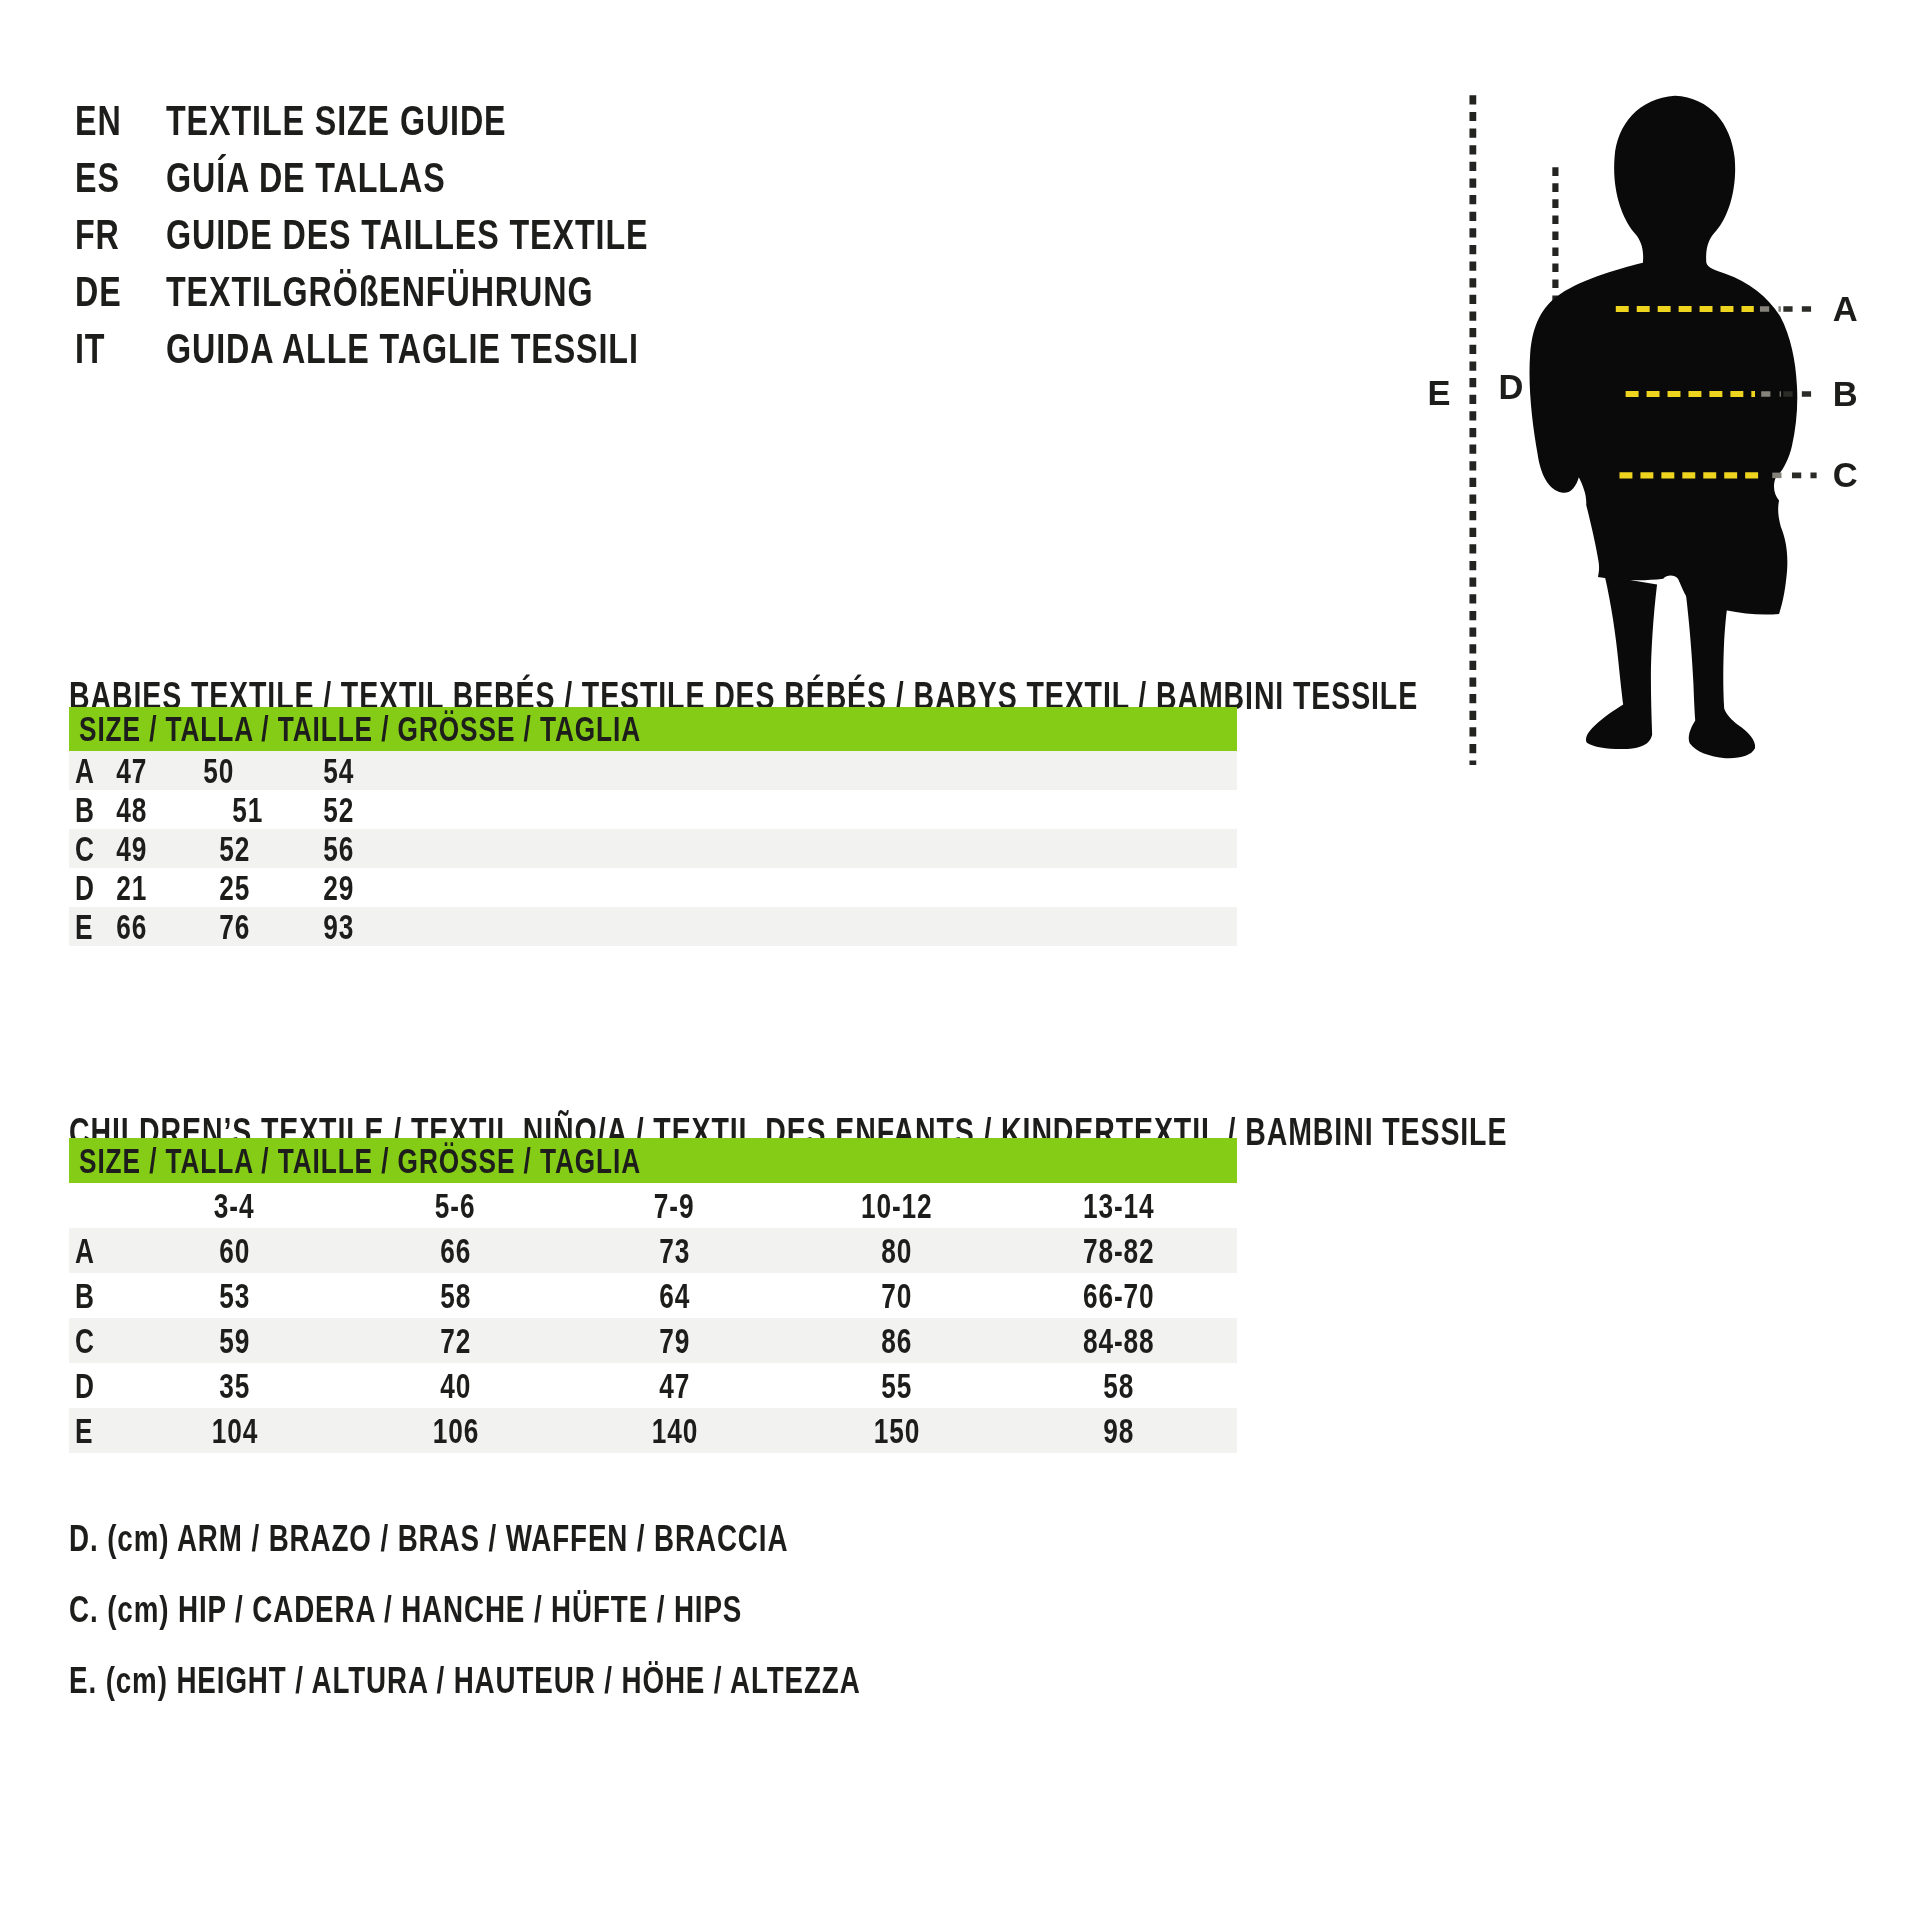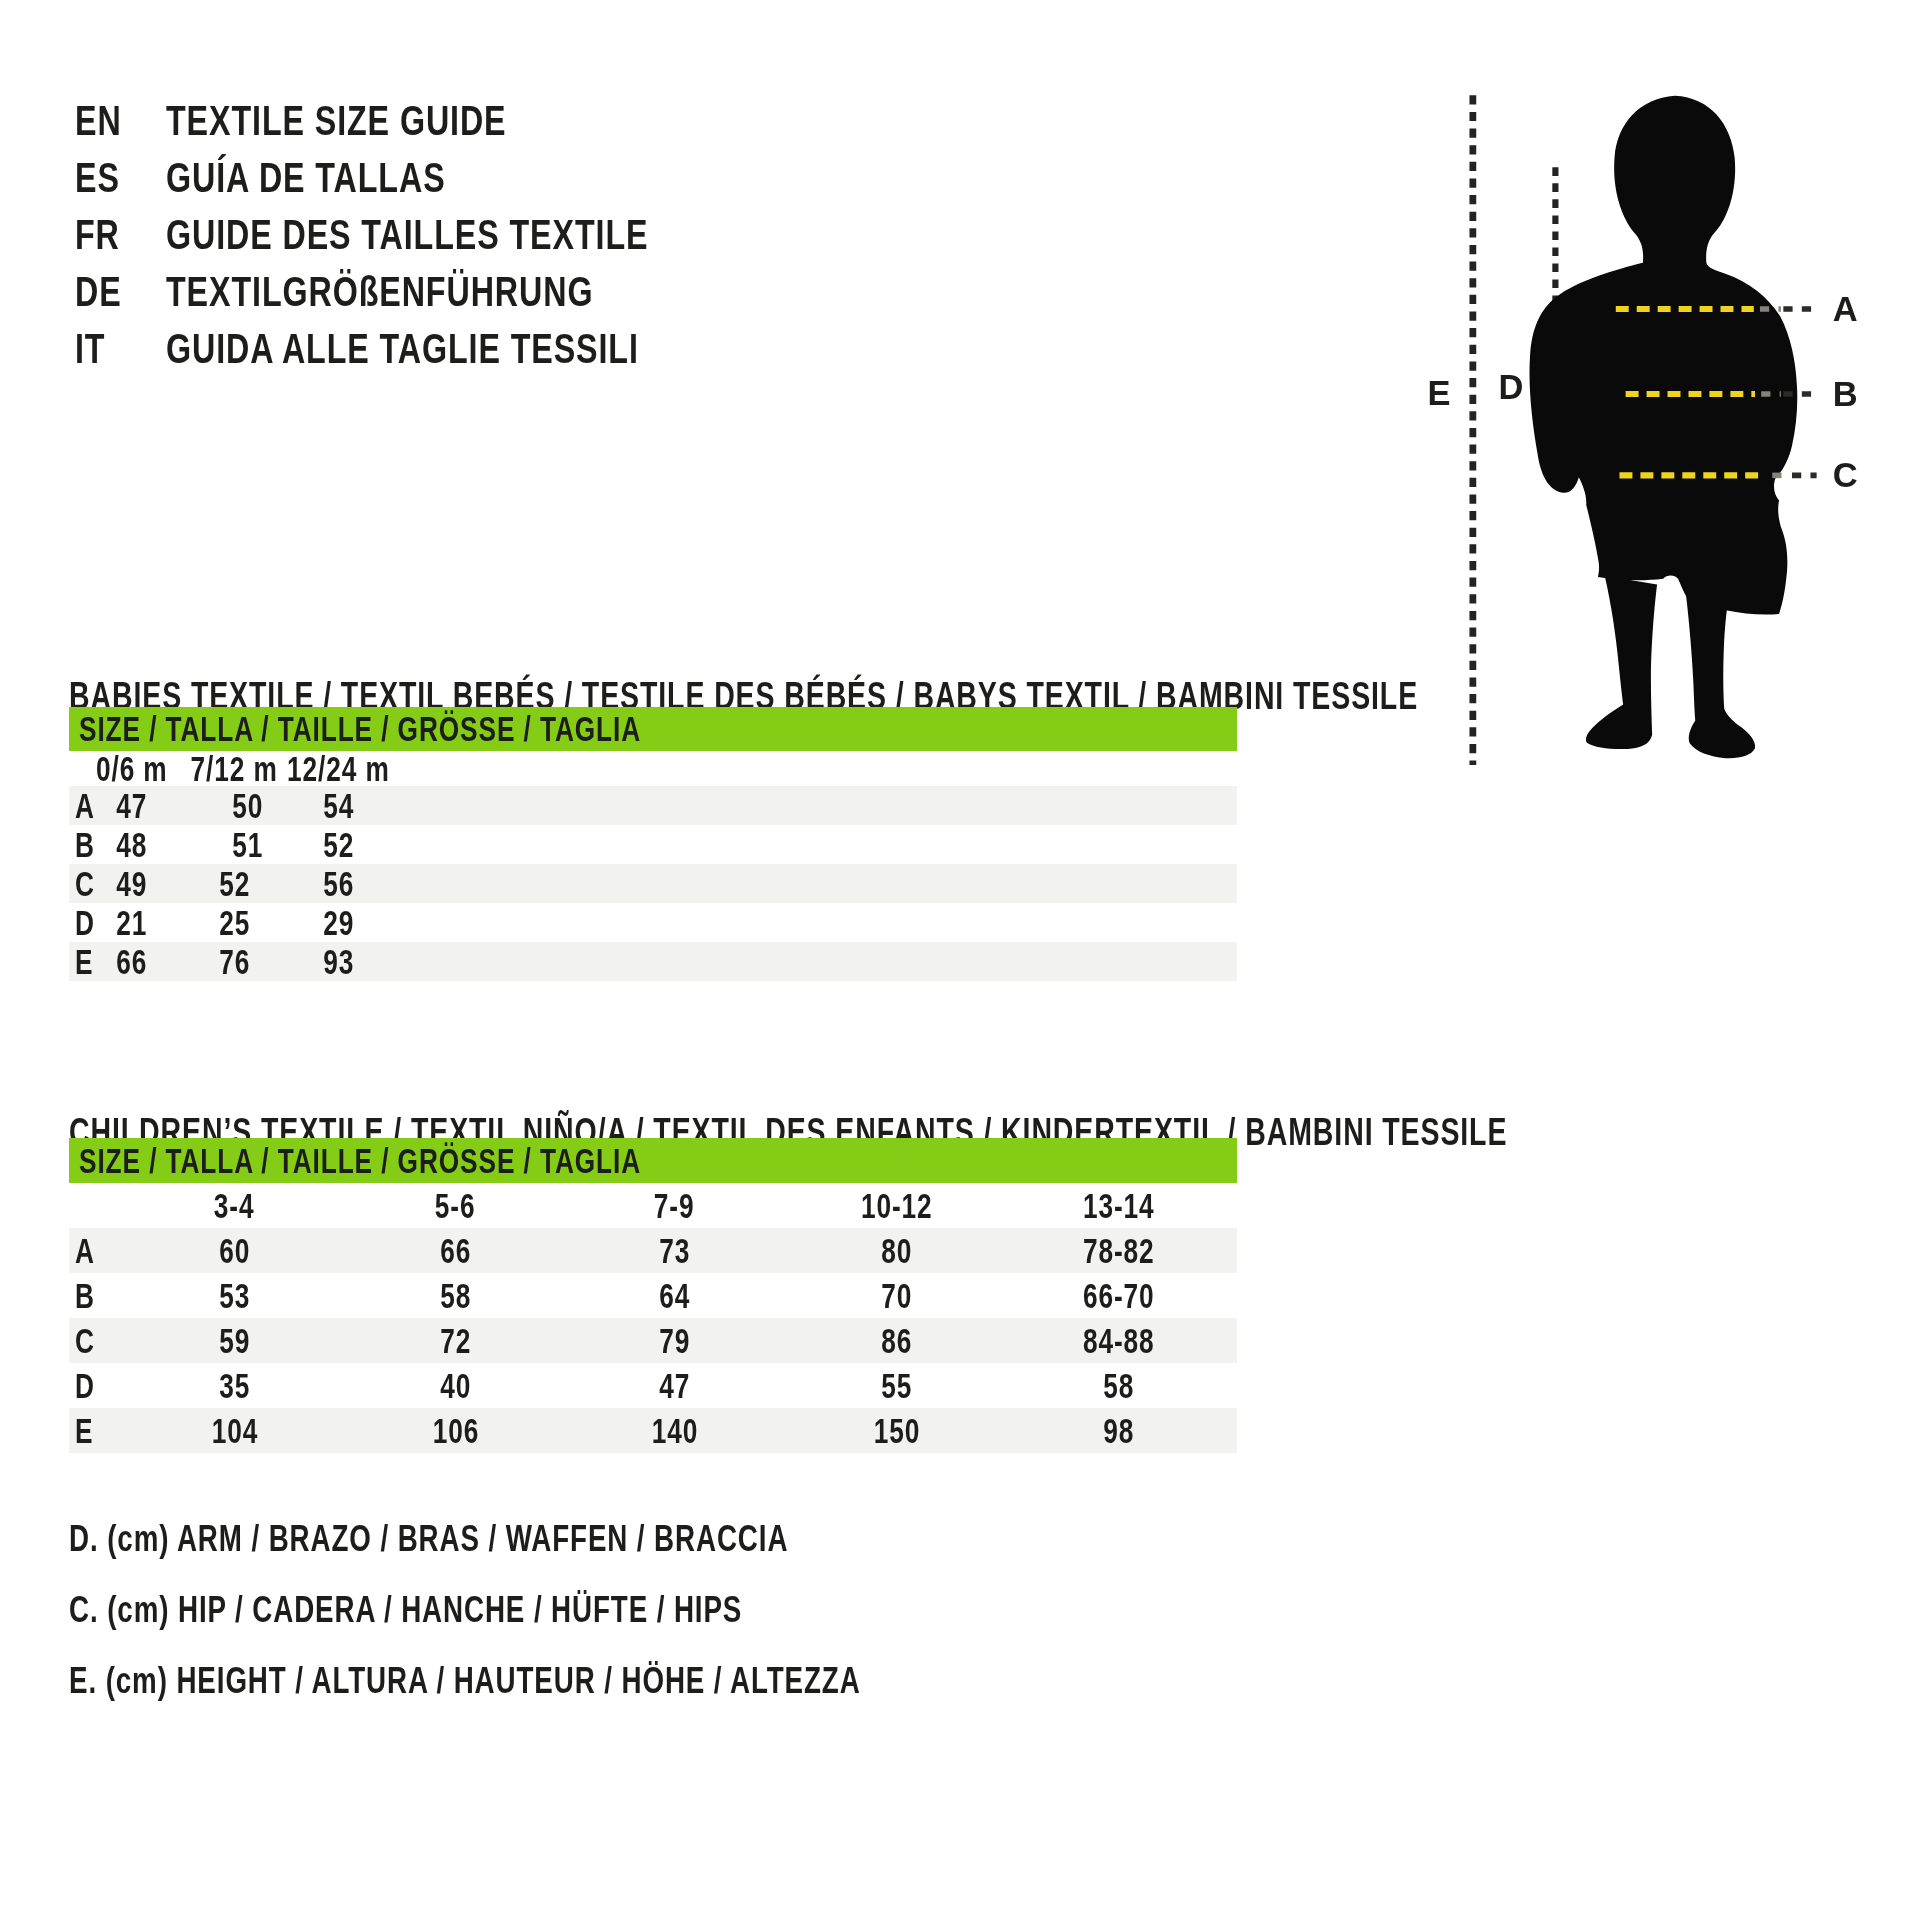--- a/index.html
+++ b/index.html
@@ -153,29 +153,24 @@
     <text class="measure-label" x="684" y="651">C</text>
     <text class="measure-label" x="162" y="508" text-anchor="middle">D</text>
     <text class="measure-label" x="45" y="517" text-anchor="middle">E</text>
   </svg>
 </div>
 
 <h2 class="section-title babies-title"><span class="sx">BABIES TEXTILE / TEXTIL BEBÉS / TESTILE DES BÉBÉS / BABYS TEXTIL / BAMBINI TESSILE</span></h2>
 
 <div class="size-table babies-table">
   <div class="size-head"><span class="sx">SIZE / TALLA / TAILLE / GRÖSSE / TAGLIA</span></div>
-  <div class="thead">
-    <span class="ccell" style="left:-36px"><span class="sxc">0/6 m</span></span>
-    <span class="ccell" style="left:67px"><span class="sxc">7/12 m</span></span>
-    <span class="ccell" style="left:171px"><span class="sxc">12/24 m</span></span>
-  </div>
   <div class="trow stripe">
     <span class="rowlabel sx">A</span>
     <span class="ccell" style="left:-36px"><span class="sxc">47</span></span>
-    <span class="ccell" style="left:80px"><span class="sxc">50</span></span>
+    <span class="ccell" style="left:51px"><span class="sxc">50</span></span>
     <span class="ccell" style="left:171px"><span class="sxc">54</span></span>
   </div>
   <div class="trow">
     <span class="rowlabel sx">B</span>
     <span class="ccell" style="left:-36px"><span class="sxc">48</span></span>
     <span class="ccell" style="left:80px"><span class="sxc">51</span></span>
     <span class="ccell" style="left:171px"><span class="sxc">52</span></span>
   </div>
   <div class="trow stripe">
     <span class="rowlabel sx">C</span>

